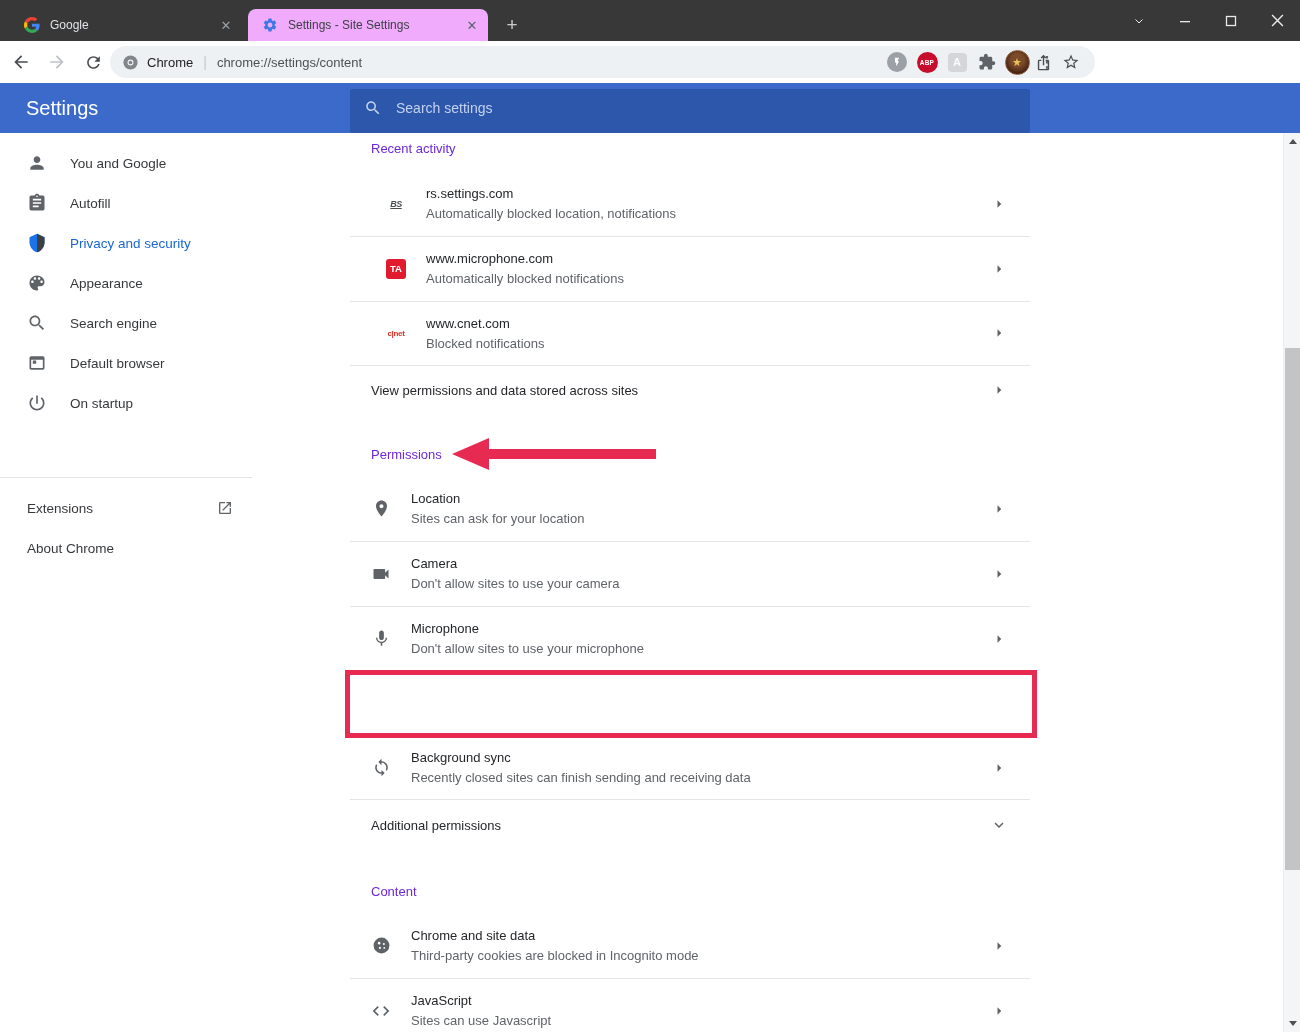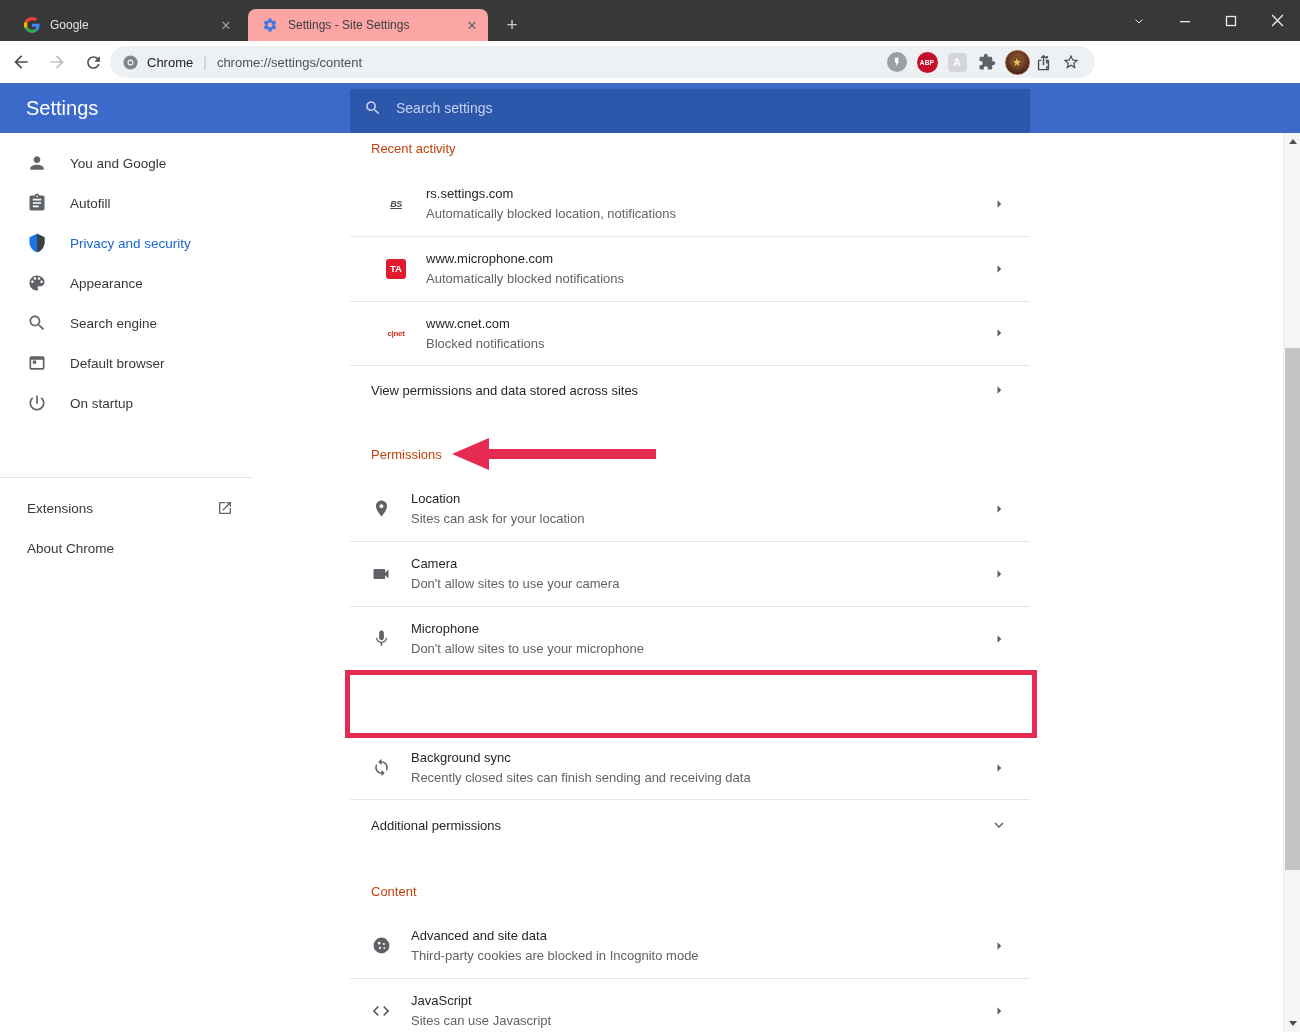--- a/index.html
+++ b/index.html
@@ -5,21 +5,21 @@
   * { margin:0; padding:0; box-sizing:border-box; }
   html,body { width:1300px; height:1032px; overflow:hidden; }
   body { font-family:"Liberation Sans", sans-serif; background:#fff; }
   .screen { position:relative; width:1300px; height:1032px; overflow:hidden; background:#fff; }
 
   
   .titlebar { position:absolute; left:0; top:0; width:1300px; height:41px; background:#383838; }
   .tab { position:absolute; top:9px; height:32px; display:flex; align-items:center; }
   .tab-inactive { left:10px; width:232px; color:#dfe2e6; }
   .tab-inactive .tab-title { color:#dfe2e6; }
-  .tab-active { left:248px; width:240px; background:#fca5a5; border-radius:8px 8px 0 0; }
+  .tab-active { left:248px; width:240px; background:#f0abfc; border-radius:8px 8px 0 0; }
   .tab-active .tab-title { color:#3c4043; }
   .tab-favicon { width:16px; height:16px; margin:0 10px 0 14px; flex:0 0 auto; }
   .tab-title { font-size:12px; white-space:nowrap; overflow:hidden; flex:1; }
   .tab-close { width:16px; height:16px; margin-right:8px; display:flex; align-items:center; justify-content:center;
                font-size:13px; color:#9aa0a6; cursor:pointer; }
   .tab-active .tab-close { color:#5f6368; }
   .newtab-btn { position:absolute; left:500px; top:13px; width:24px; height:24px; color:#c8cbce; font-size:19px;
                 display:flex; align-items:center; justify-content:center; }
   .win-controls { position:absolute; right:0; top:0; height:41px; display:flex; align-items:center; }
   .win-btn { width:46px; height:41px; display:flex; align-items:center; justify-content:center; color:#e9eaec; }
@@ -62,21 +62,21 @@
   .side-item { position:absolute; left:0; width:250px; height:40px; display:flex; align-items:center; cursor:pointer; }
   .side-icon { width:20px; height:20px; margin-left:27px; flex:0 0 auto; color:#5f6368; }
   .side-label { margin-left:23px; font-size:13.5px; font-weight:500; color:#36383b; }
   .side-item.active .side-label { color:#1a67d2; }
   .side-caret { position:absolute; left:220px; width:0; height:0; border-left:5px solid transparent; border-right:5px solid transparent;
                 border-top:5px solid #5f6368; }
   .side-divider { position:absolute; left:0; top:344px; width:252px; height:1px; background:#e2e3e5; }
   .ext-launch { position:absolute; left:217px; width:16px; height:16px; color:#5f6368; }
 
   
-  .section-heading { position:absolute; left:371px; width:500px; height:20px; font-size:13px; font-weight:500; color:#c2410c;
+  .section-heading { position:absolute; left:371px; width:500px; height:20px; font-size:13px; font-weight:500; color:#6d28d9;
                      display:flex; align-items:center; }
   .mrow { position:absolute; left:350px; width:680px; display:flex; align-items:center; cursor:pointer; }
   .mrow-icon { width:22px; height:22px; margin-left:20px; flex:0 0 auto; color:#5f6368; display:flex; align-items:center; justify-content:center; }
   .mrow-text { margin-left:19px; flex:1; }
   .mrow-title { font-size:13px; color:#24262a; margin-bottom:5px; }
   .mrow-desc { font-size:13px; color:#5f6368; }
   .mrow-chevron { margin-right:22px; color:#5f6368; flex:0 0 auto; display:flex; }
   .divider { position:absolute; left:350px; width:680px; height:1px; background:#e4e5e6; }
   .favicon-box { width:22px; height:22px; margin-left:35px; flex:0 0 auto; display:flex; align-items:center; justify-content:center; }
   .fav-bs { font-size:9px; font-weight:bold; font-style:italic; color:#4a4d52; letter-spacing:-0.5px; text-decoration:underline; }
@@ -429,21 +429,21 @@
       <div class="mrow-icon">
         <svg width="19" height="19" viewBox="0 0 24 24" fill="currentColor">
           <circle cx="12" cy="12" r="10"></circle>
           <circle cx="9" cy="9" r="1.6" fill="#fff"></circle>
             <circle cx="15" cy="10" r="1.3" fill="#fff"></circle>
           <circle cx="10" cy="15" r="1.3" fill="#fff"></circle>
             <circle cx="15.5" cy="15" r="1.1" fill="#fff"></circle>
         </svg>
       </div>
       <div class="mrow-text">
-        <div class="mrow-title">Advanced and site data</div>
+        <div class="mrow-title">Chrome and site data</div>
         <div class="mrow-desc">Third-party cookies are blocked in Incognito mode</div>
       </div>
       <span class="mrow-chevron">
           <svg width="18" height="18" viewBox="0 0 24 24" fill="currentColor">
             <path d="M10 17l5-5-5-5v10z"></path>
           </svg>
         </span>
     </div>
     <div class="divider" style="top:845px"></div>
 

